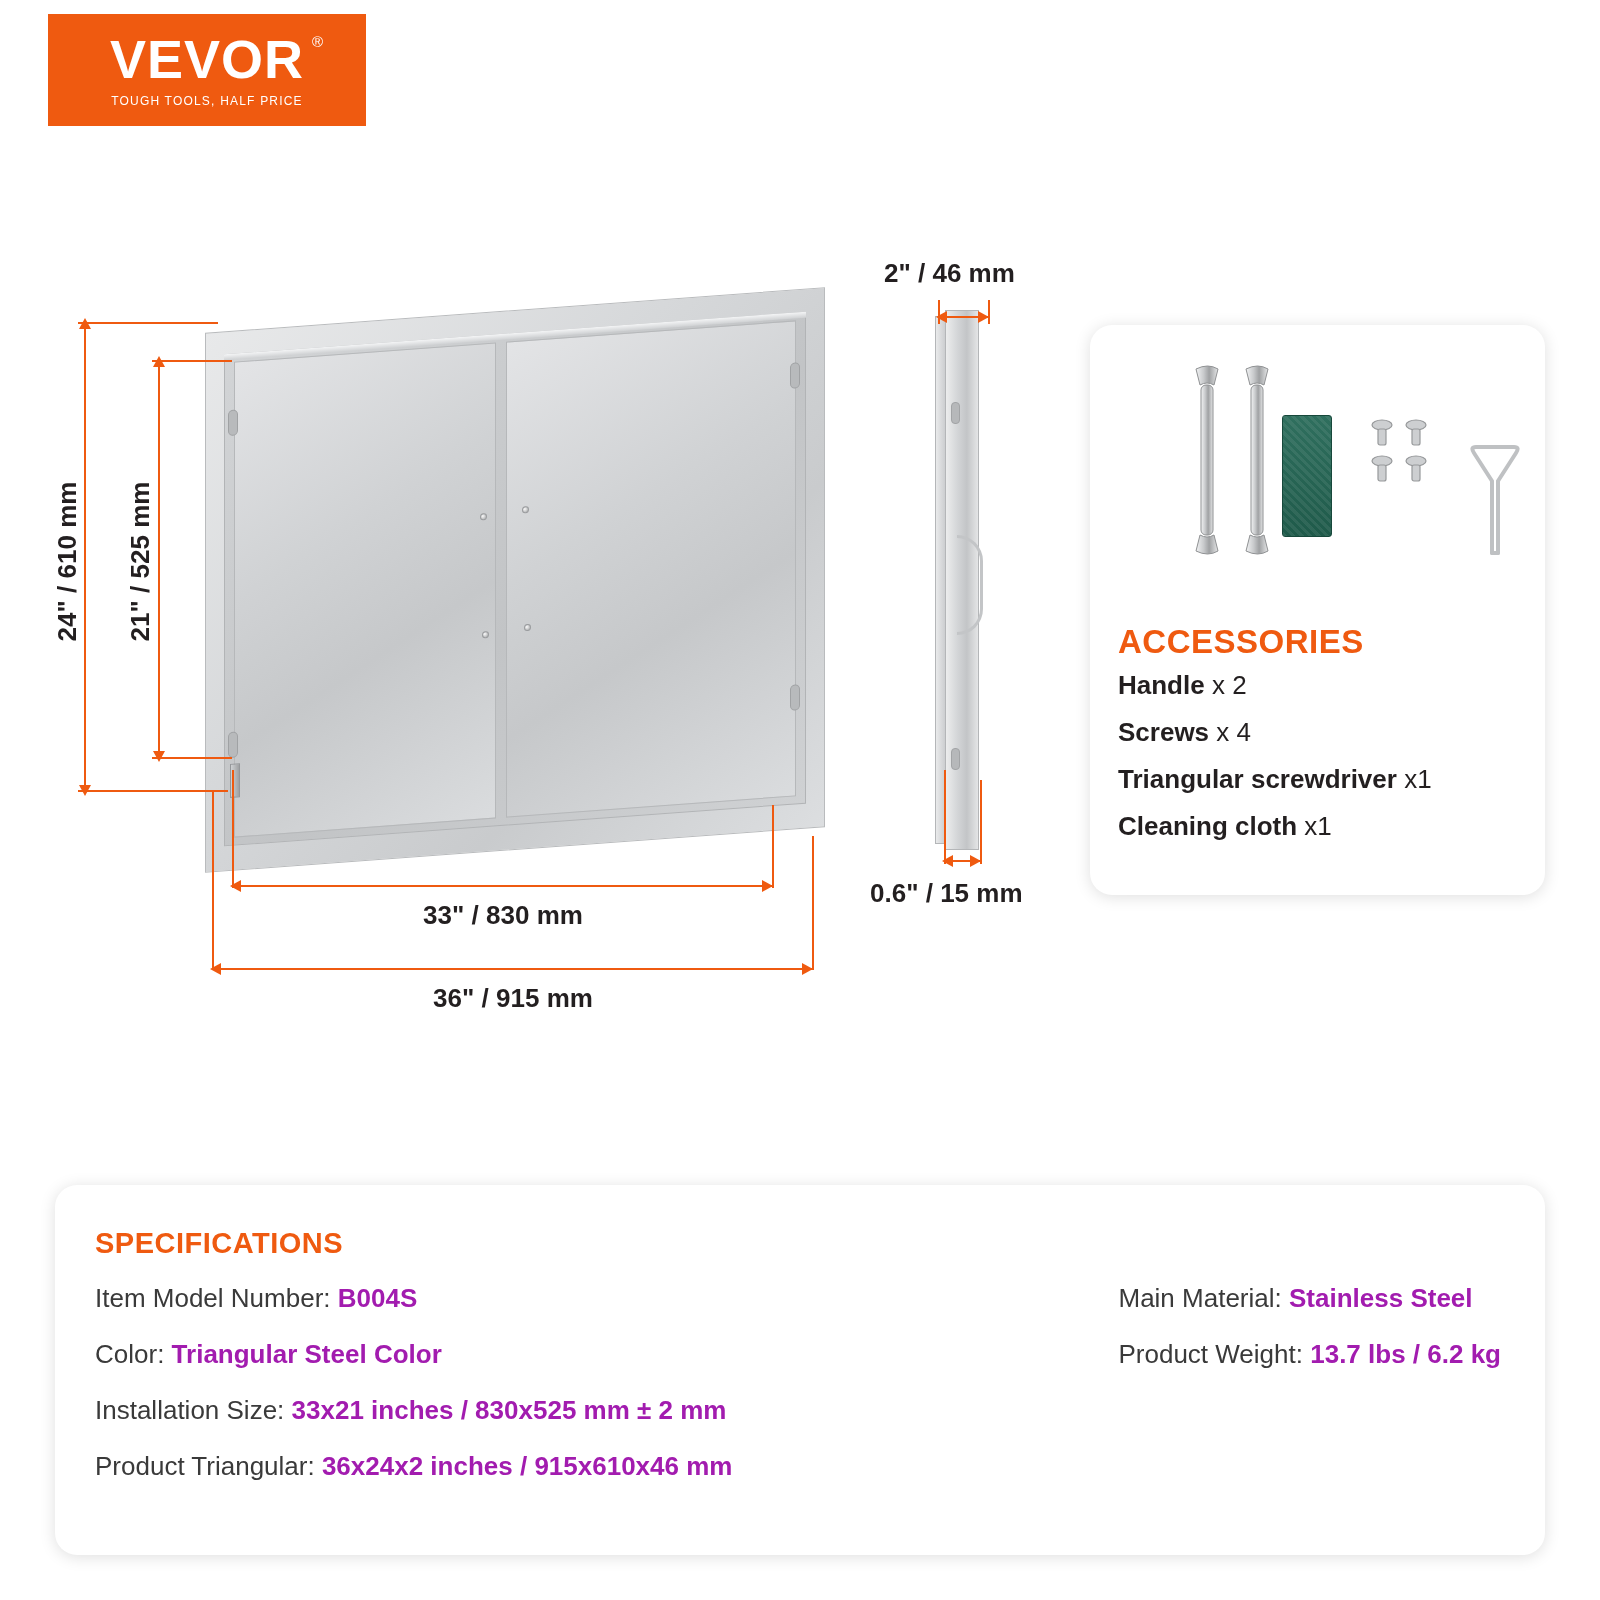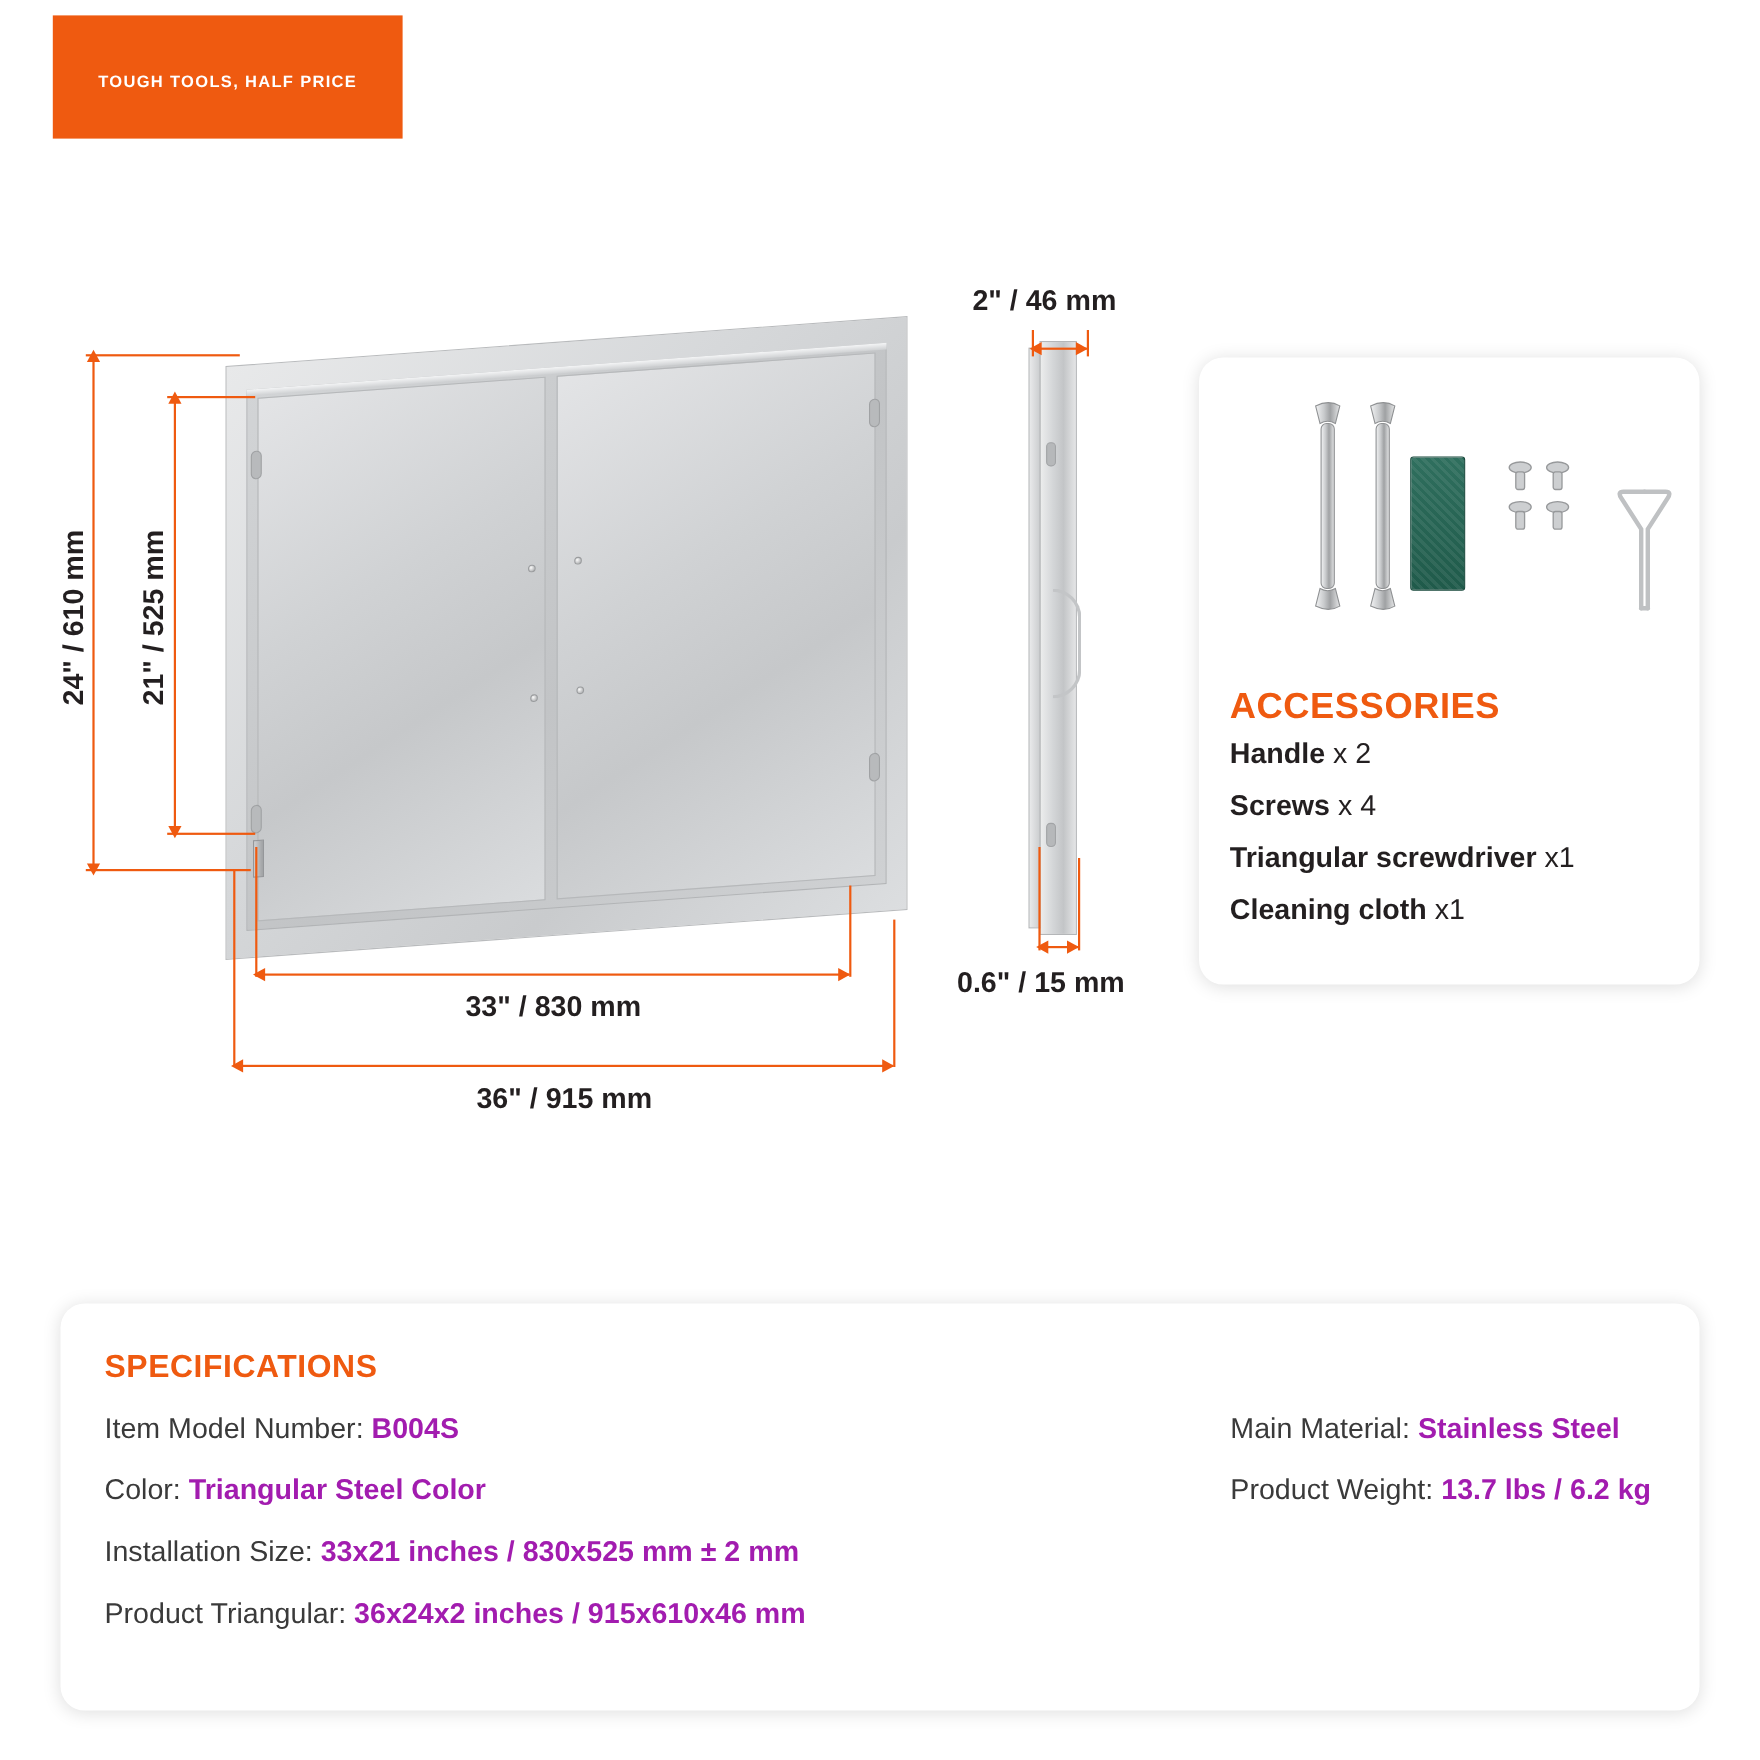--- a/index.html
+++ b/index.html
@@ -28,22 +28,22 @@
     letter-spacing:1px;
     line-height:1;
     position:relative;
   }
   .brand-reg {
     position:absolute; right:-20px; top:2px;
     font-size:15px; font-weight:normal;
   }
   .brand-tag {
     color:#ffffff;
-    font-size:15px;
-    font-weight:bold;
+    font-size:12px;
+    font-weight:normal;
     letter-spacing:1.2px;
     margin-top:8px;
   }
 
   
   .dim-label {
     position:absolute;
     color:#231f20;
     font-size:26px;
     font-weight:bold;
@@ -167,20 +167,23 @@
   }
   .spec-left { position:absolute; left:40px; top:98px; }
   .spec-right { position:absolute; right:44px; top:98px; text-align:left;margin-left:20px; }
   .spec-row { font-size:26px; margin-bottom:25px; color:#3a3a3a; white-space:nowrap; }
   .spec-row b { color:#a21caf; font-weight:bold; }
 </style>
 </head>
 <body>
 
 <div class="brand">
+  <div class="brand-name">
+    <span>VEVOR</span><span class="brand-reg">®</span>
+  </div>
   <div class="brand-tag">TOUGH TOOLS, HALF PRICE</div>
 </div>
 
 <div class="door-wrap">
   <div class="outer-frame">
     <div class="inner-recess"></div>
     <div class="edge-hilite"></div>
     <div class="panel-l"></div>
     <div class="panel-r"></div>
 

